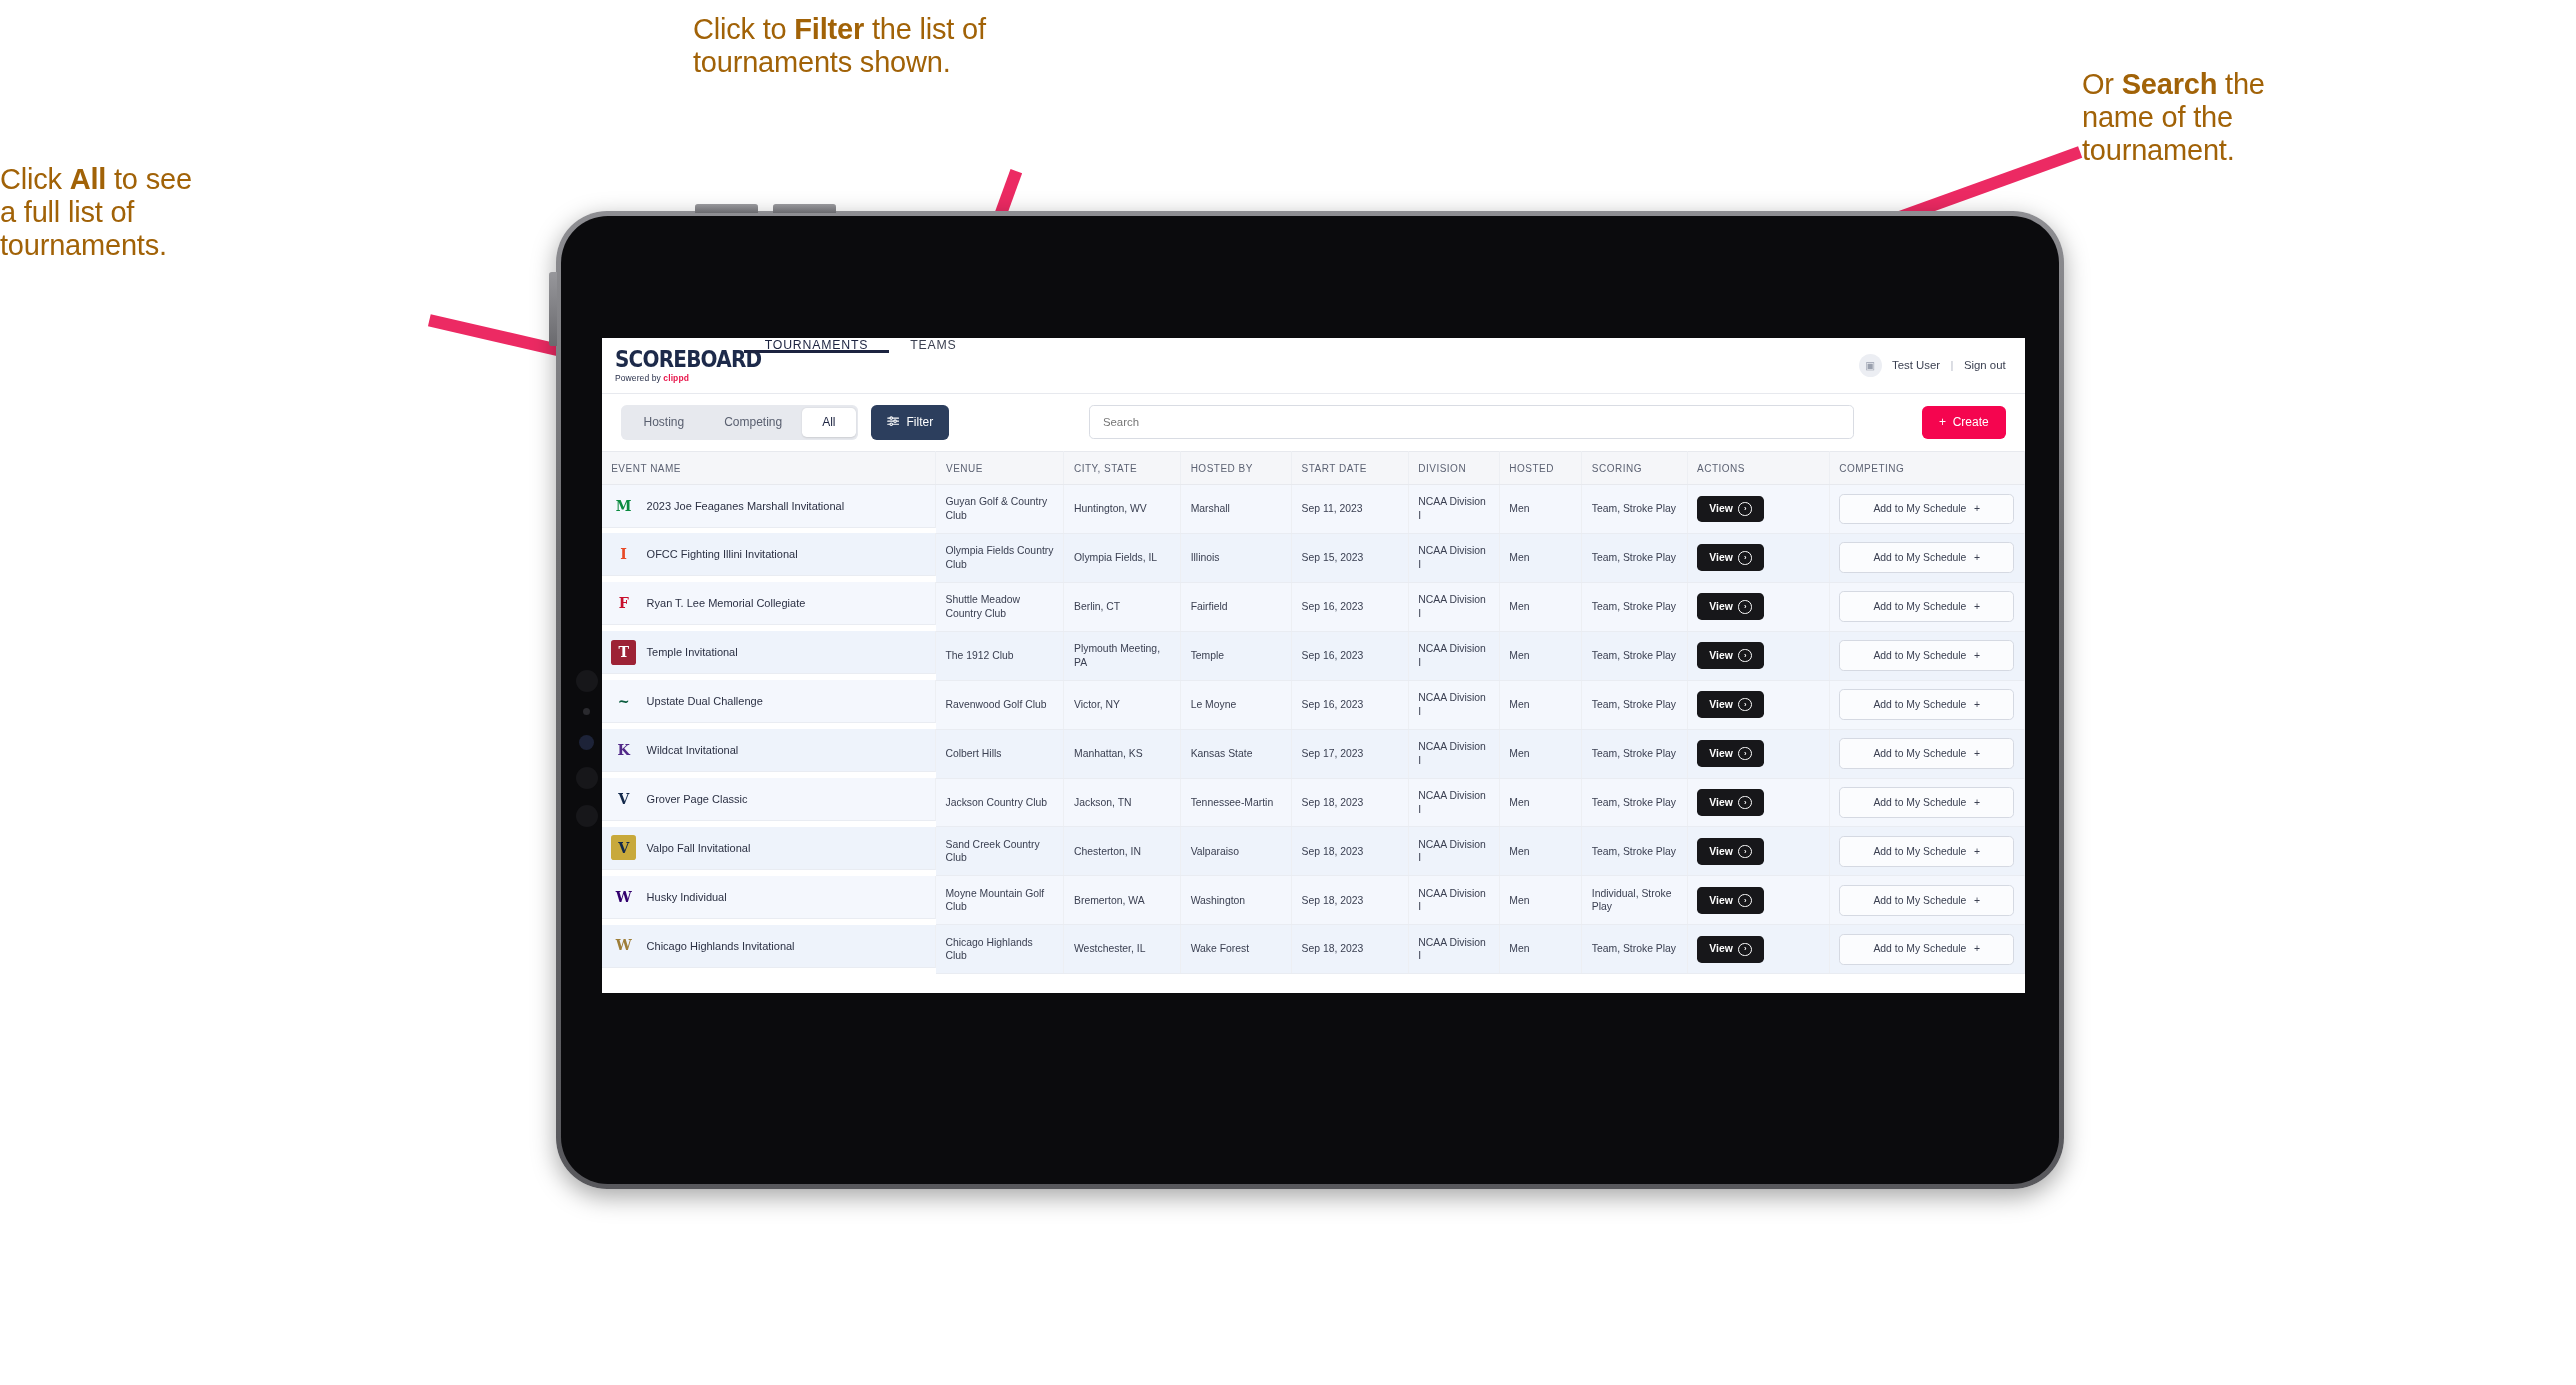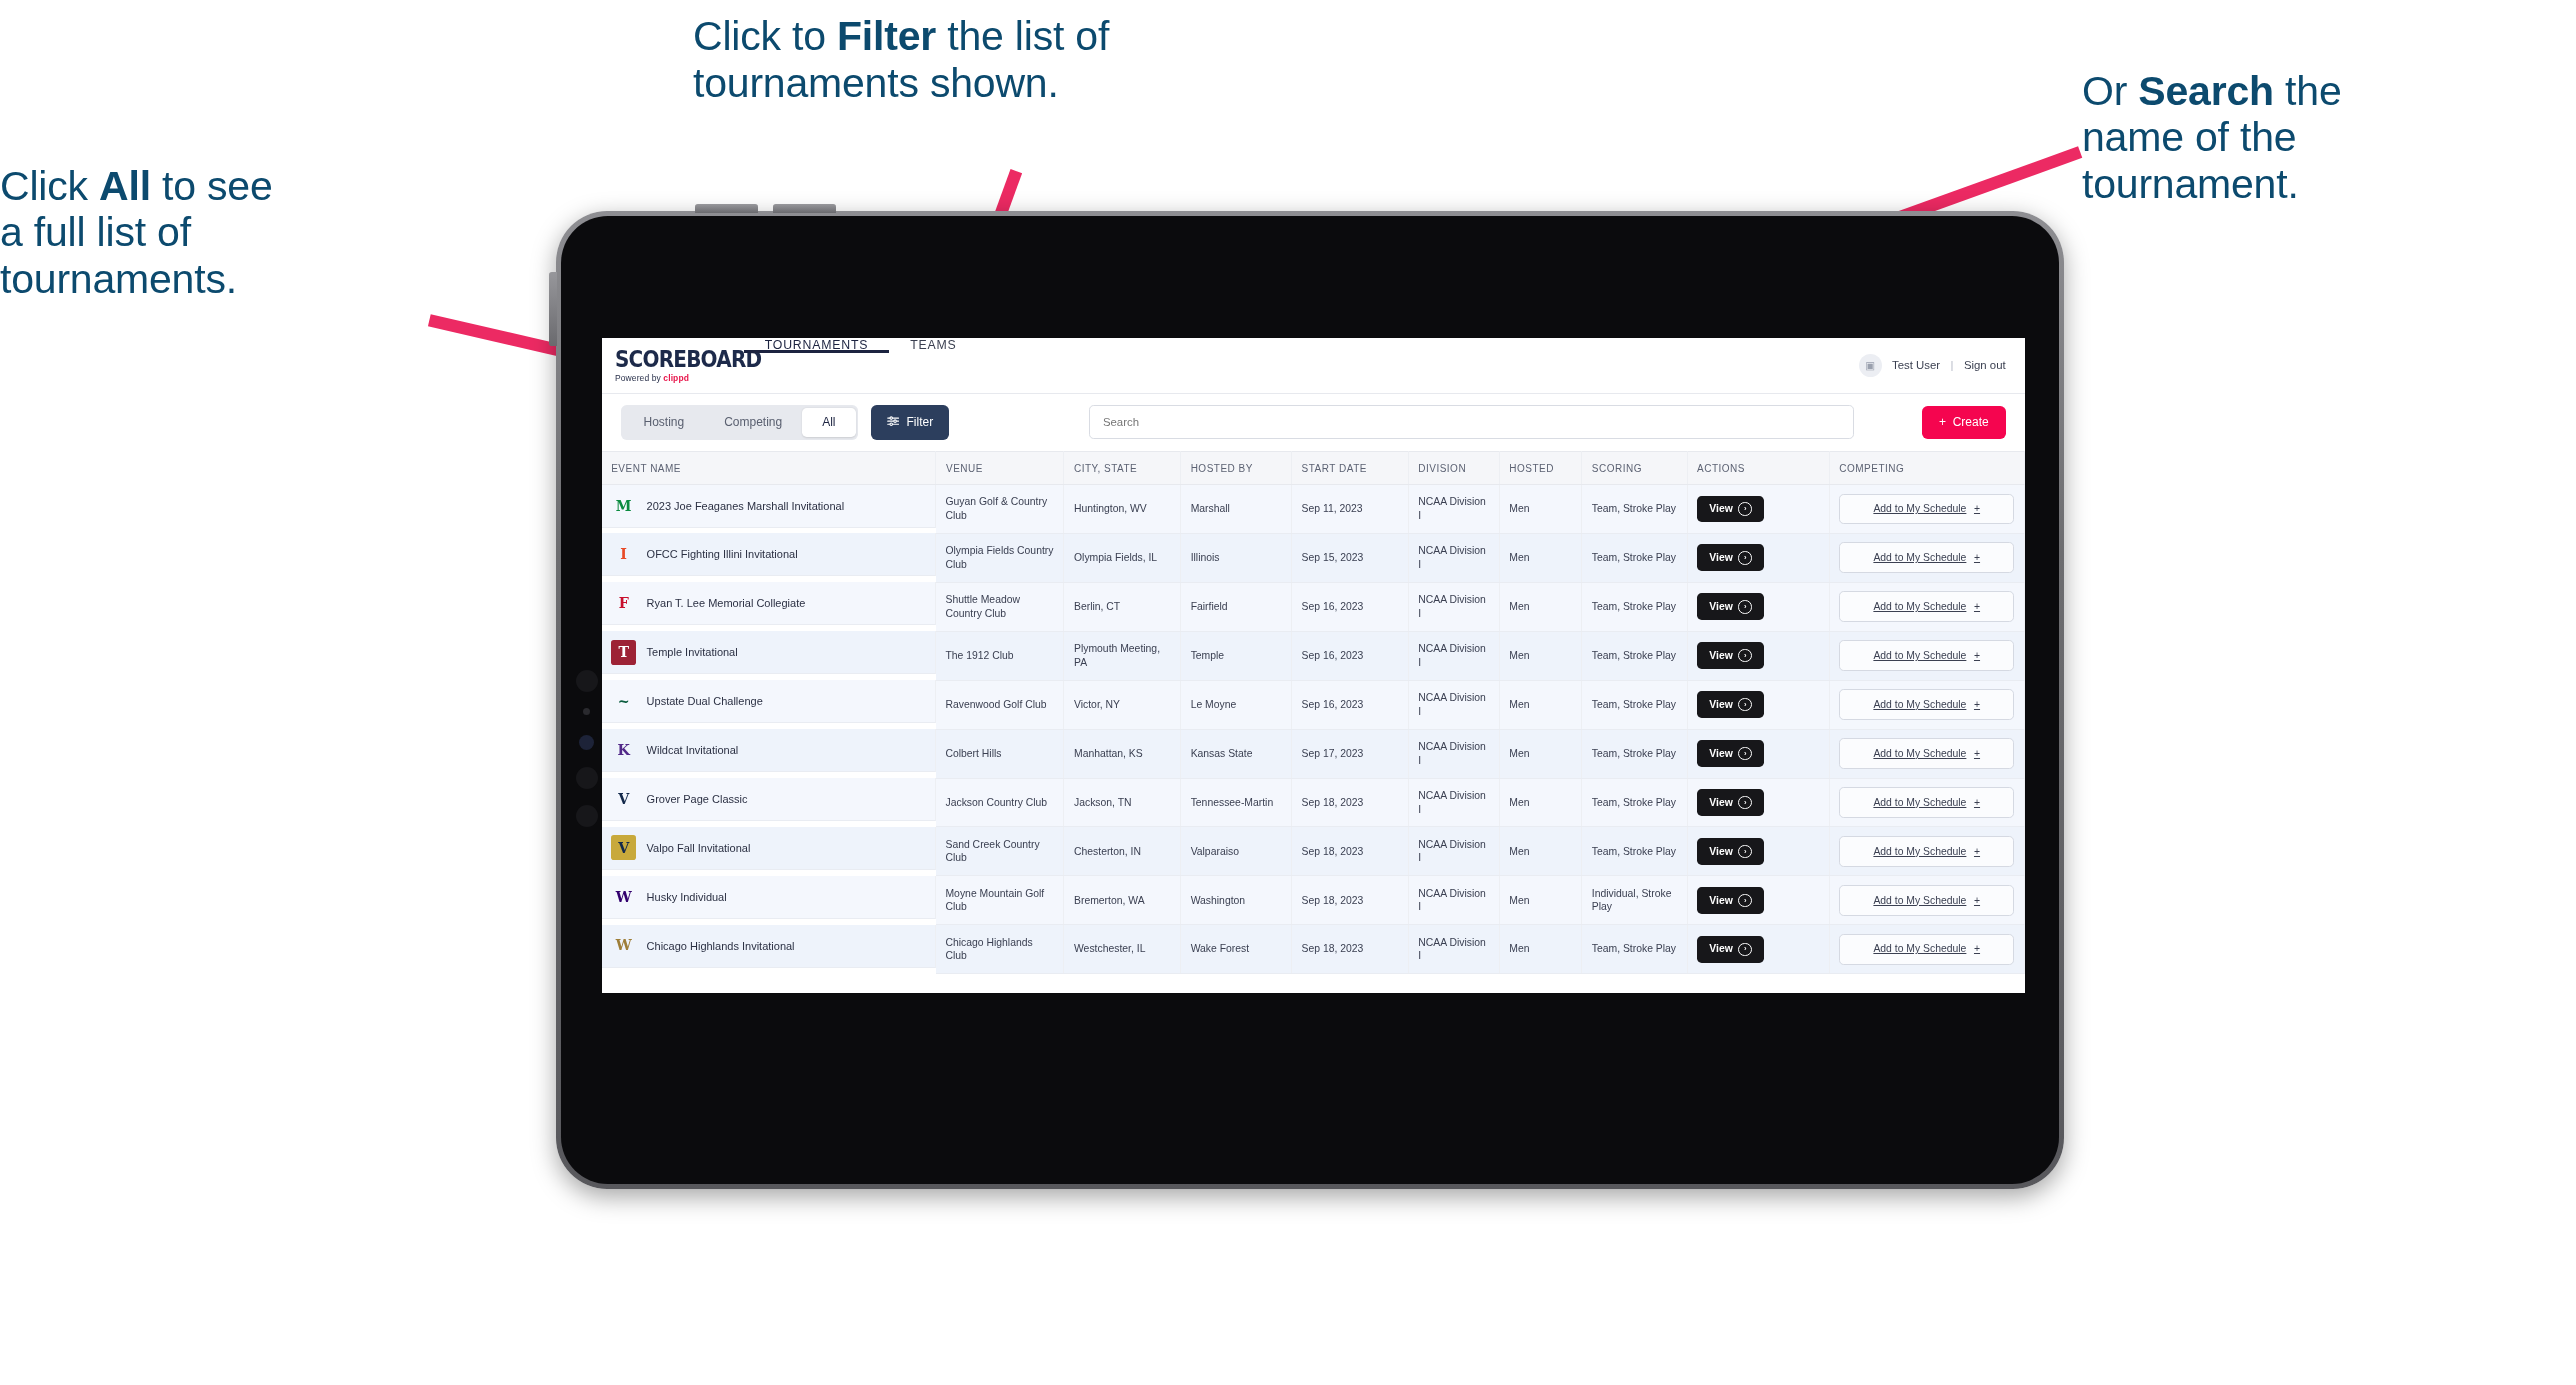--- a/index.html
+++ b/index.html
@@ -6,22 +6,22 @@
   body{
     width:2576px;height:1386px;
     background:#ffffff;
     font-family:"Liberation Sans", sans-serif;
     overflow:hidden;position:relative;
   }
 
   
   .callout{
     position:absolute;
-    color:#0c4a6e;
-    font-size:41px;
+    color:#a16207;
+    font-size:29px;
     line-height:1.13;
     letter-spacing:-0.2px;
     font-family:"Liberation Sans", sans-serif;
     white-space:pre-line;
   }
   .callout b{font-weight:bold;}
   #callout-all{left:0px;top:163px;width:446px;}
   #callout-filter{left:693px;top:13.3px;width:665px;}
   #callout-search{left:2082px;top:68px;width:446px;}
 
@@ -164,21 +164,21 @@
     background:#17171a;color:#fff;border-radius:4.7px;
     padding:6.6px 12.3px;font-size:10.4px;cursor:pointer;font-weight:bold;
   }
   .ring{
     width:11.4px;height:11.4px;border-radius:50%;border:1.2px solid #fff;
     display:inline-flex;align-items:center;justify-content:center;font-size:7.6px;line-height:1;
   }
   .add-btn{
     display:flex;align-items:center;justify-content:center;gap:7.6px;
     border:0.9px solid #d5d9e2;background:#fbfcfe;border-radius:4.7px;
-    padding:7.6px 9.5px;font-size:10.4px;color:#3b4052;cursor:pointer;white-space:nowrap;text-decoration:underline;
+    padding:7.6px 9.5px;font-size:10.4px;color:#3b4052;cursor:pointer;white-space:nowrap;
   }
 
   
   col.c-evt{width:23.5%}col.c-ven{width:9%}col.c-cty{width:8.2%}col.c-hst{width:7.8%}
   col.c-dte{width:8.2%}col.c-div{width:6.4%}col.c-gen{width:5.8%}col.c-sco{width:7.4%}
   col.c-act{width:10%}col.c-cmp{width:13.7%}
 </style>
 </head>
 <body>
 

